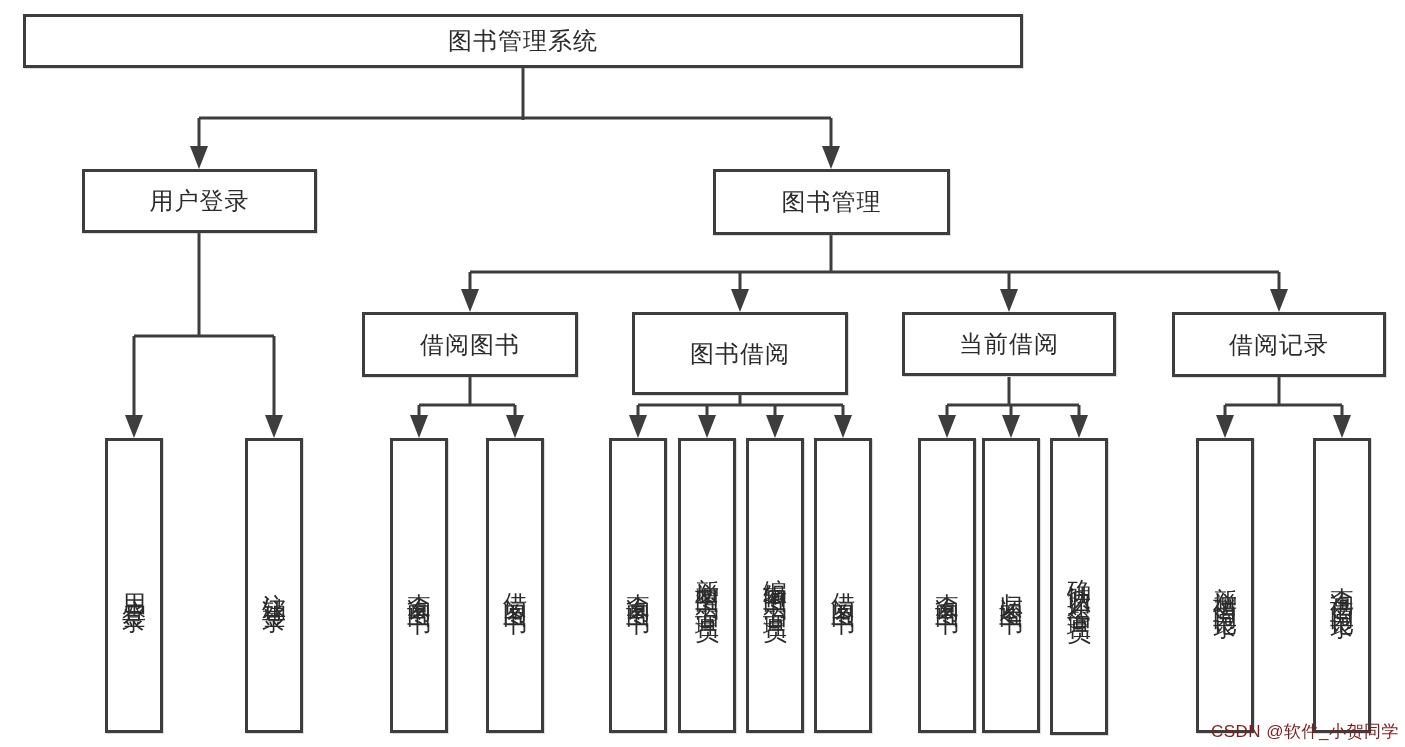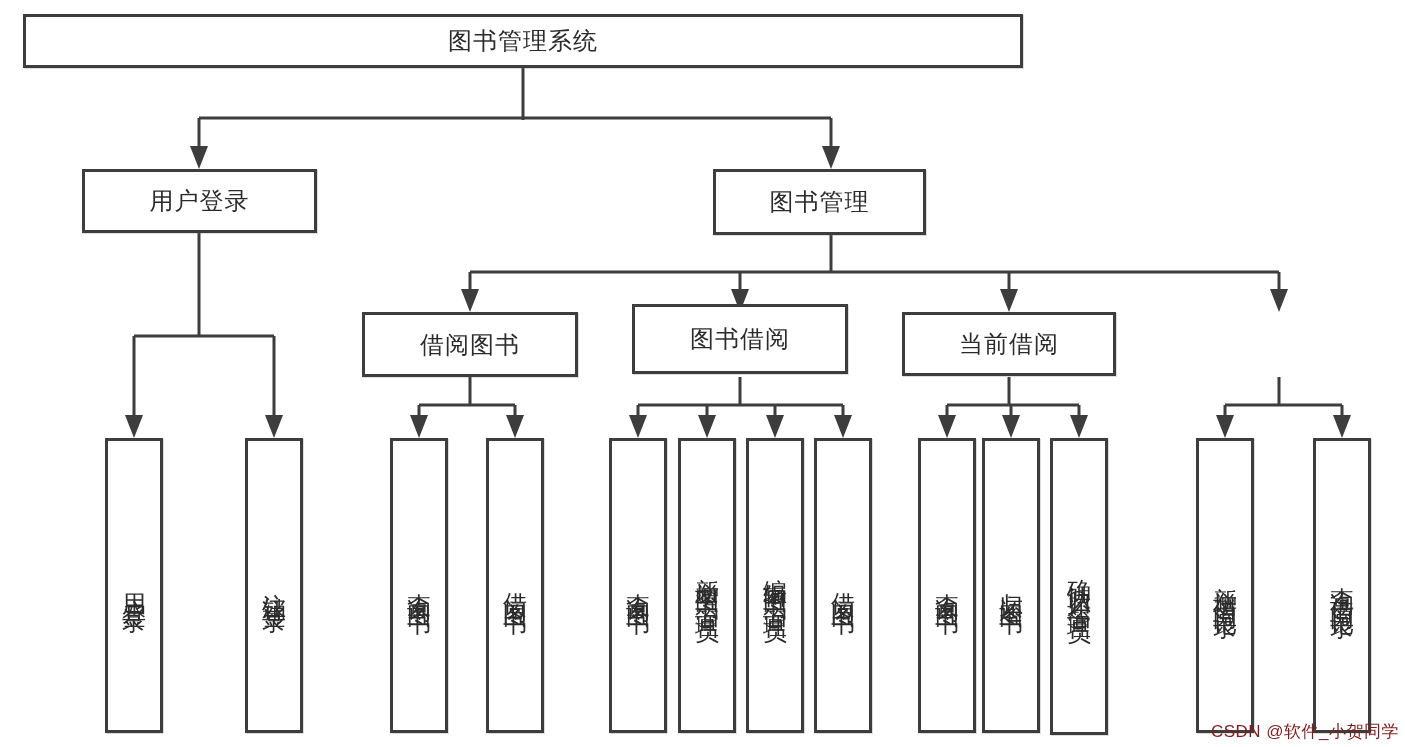--- a/index.html
+++ b/index.html
@@ -68,32 +68,35 @@
          M1216 415H1234L1225 438Z M1333 415H1351L1342 438Z"></path>
   </svg>
 
   <div class="node" style="left:23px; top:14px; width:1000px; height:54px">
     <span>图书管理系统</span>
   </div>
 
   <div class="node" style="left:82px; top:169px; width:235px; height:64px">
     <span>用户登录</span>
   </div>
-  <div class="node" style="left:713px; top:169px; width:213px; height:66px">
+  <div class="node" style="left:713px; top:169px; width:237px; height:66px">
     <span>图书管理</span>
   </div>
 
   <div class="node" style="left:362px; top:312px; width:216px; height:65px">
     <span>借阅图书</span>
   </div>
-  <div class="node" style="left:632px; top:304px; width:216px; height:70px">
+  <div class="node" style="left:632px; top:312px; width:216px; height:83px">
     <span>图书借阅</span>
   </div>
   <div class="node" style="left:902px; top:312px; width:214px; height:64px">
     <span>当前借阅</span>
+  </div>
+  <div class="node" style="left:1172px; top:312px; width:214px; height:65px">
+    <span>借阅记录</span>
   </div>
 
   <div class="node v" style="left:105px; top:438px; width:58px; height:295px">
     <span>用户登录</span>
   </div>
   <div class="node v" style="left:245px; top:438px; width:58px; height:295px">
     <span>注销登录</span>
   </div>
 
   <div class="node v" style="left:390px; top:438px; width:58px; height:295px">

